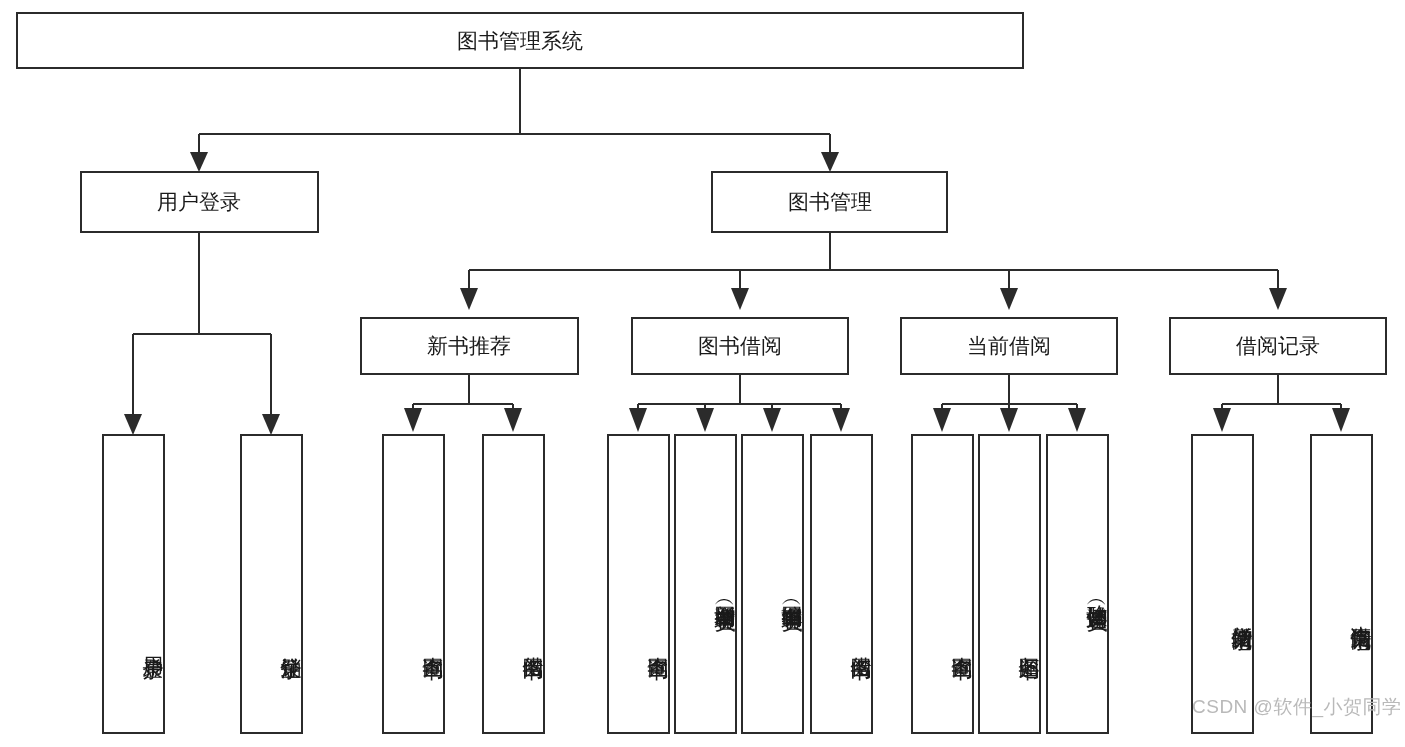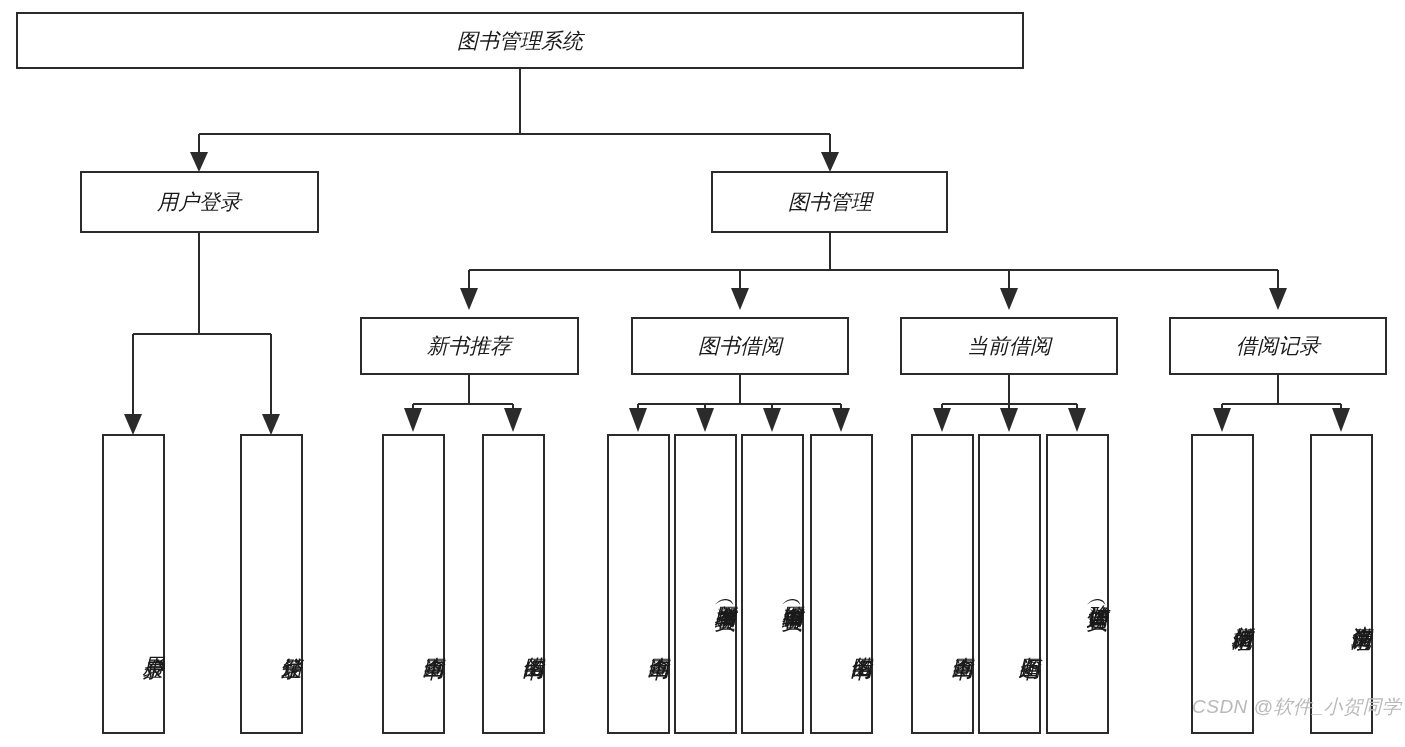--- a/index.html
+++ b/index.html
@@ -12,21 +12,20 @@
     height: 747px;
     overflow: hidden;
     font-family: "Liberation Sans", "DejaVu Sans", sans-serif;
     position: relative;
   }
   #diagram-root {
     position: relative;
     width: 1405px;
     height: 554px;
     background: #ffffff;
-    font-style: italic;
   }
   svg#flow {
     position: absolute;
     left: 0;
     top: 0;
     width: 1405px;
     height: 747px;
     display: block;
   }
   .node-rect {

